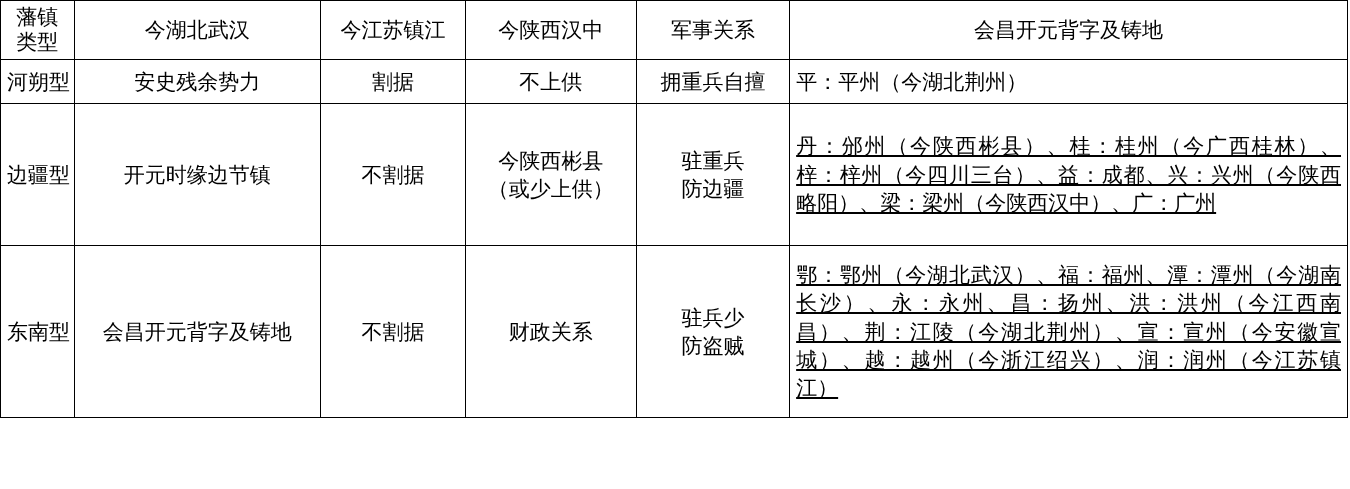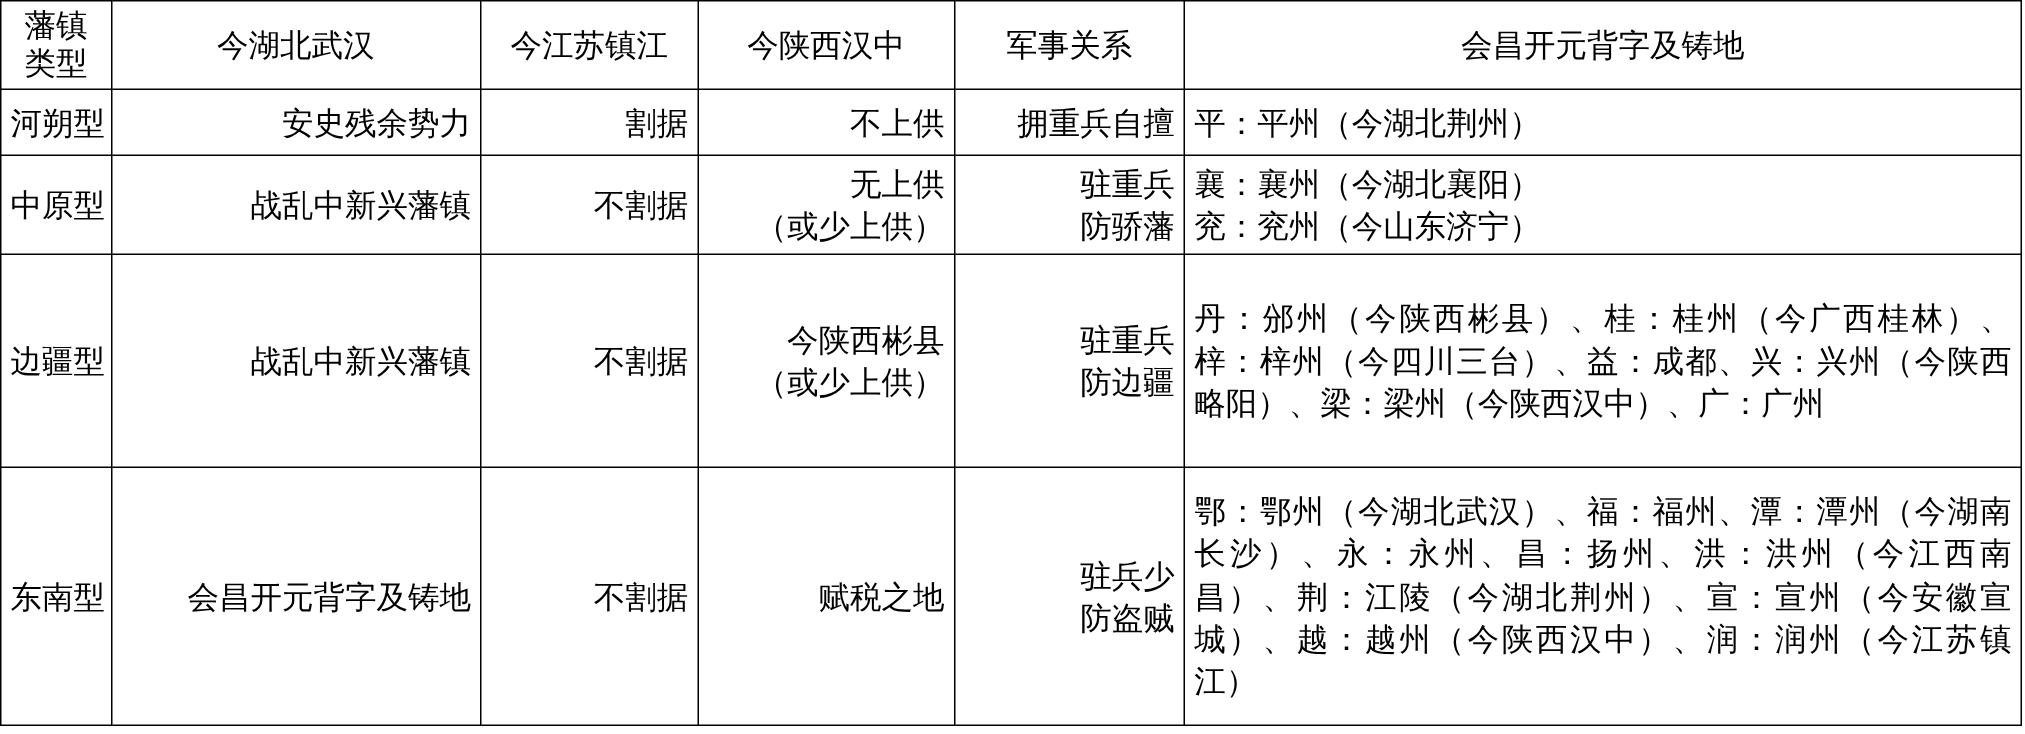--- a/index.html
+++ b/index.html
@@ -42,26 +42,27 @@
   col.c5 { width: 516px; }
 
   .hdr {
     text-align: center;
   }
   .hdr .two-line {
     display: block;
     line-height: 1.2;
   }
   .center {
-    text-align: right;
+    text-align: center;
   }
   .justified {
     text-align: justify;
     text-align-last: left;
     line-height: 1.42;
+    text-decoration: underline;
   }
   .cellline {
     display: block;
   }
   .tight {
     line-height: 1.3;
   }
   .rowh1 { height: 58px; }
   .rowh2 { height: 44px; }
   .rowh3 { height: 66px; }
@@ -97,57 +98,40 @@
     </thead>
     <tbody>
       <tr class="rowh2">
         <td class="center nowrapcell">河朔型</td>
         <td class="center">安史残余势力</td>
         <td class="center">割据</td>
         <td class="center">不上供</td>
         <td class="center">拥重兵自擅</td>
         <td>平：平州（今湖北荆州）</td>
       </tr>
-      <tr class="rowh3">
-        <td class="center nowrapcell">中原型</td>
-        <td class="center">战乱中新兴藩镇</td>
-        <td class="center">不割据</td>
-        <td class="center tight">
-          <span class="cellline">无上供</span>
-          <span class="cellline">（或少上供）</span>
-        </td>
-        <td class="center tight">
-          <span class="cellline">驻重兵</span>
-          <span class="cellline">防骄藩</span>
-        </td>
-        <td class="tight">
-          <span class="cellline">襄：襄州（今湖北襄阳）</span>
-          <span class="cellline">兖：兖州（今山东济宁）</span>
-        </td>
-      </tr>
       <tr class="rowh4">
         <td class="center nowrapcell">边疆型</td>
-        <td class="center">战乱中新兴藩镇</td>
+        <td class="center">开元时缘边节镇</td>
         <td class="center">不割据</td>
         <td class="center tight">
           <span class="cellline">今陕西彬县</span>
           <span class="cellline">（或少上供）</span>
         </td>
         <td class="center tight">
           <span class="cellline">驻重兵</span>
           <span class="cellline">防边疆</span>
         </td>
         <td class="justified">丹：邠州（今陕西彬县）、桂：桂州（今广西桂林）、梓：梓州（今四川三台）、益：成都、兴：兴州（今陕西略阳）、梁：梁州（今陕西汉中）、广：广州</td>
       </tr>
       <tr class="rowh5">
         <td class="center nowrapcell">东南型</td>
         <td class="center">会昌开元背字及铸地</td>
         <td class="center">不割据</td>
-        <td class="center">赋税之地</td>
+        <td class="center">财政关系</td>
         <td class="center tight">
           <span class="cellline">驻兵少</span>
           <span class="cellline">防盗贼</span>
         </td>
-        <td class="justified">鄂：鄂州（今湖北武汉）、福：福州、潭：潭州（今湖南长沙）、永：永州、昌：扬州、洪：洪州（今江西南昌）、荆：江陵（今湖北荆州）、宣：宣州（今安徽宣城）、越：越州（今陕西汉中）、润：润州（今江苏镇江）</td>
+        <td class="justified">鄂：鄂州（今湖北武汉）、福：福州、潭：潭州（今湖南长沙）、永：永州、昌：扬州、洪：洪州（今江西南昌）、荆：江陵（今湖北荆州）、宣：宣州（今安徽宣城）、越：越州（今浙江绍兴）、润：润州（今江苏镇江）</td>
       </tr>
     </tbody>
   </table>
 </div>
 
 </body></html>

